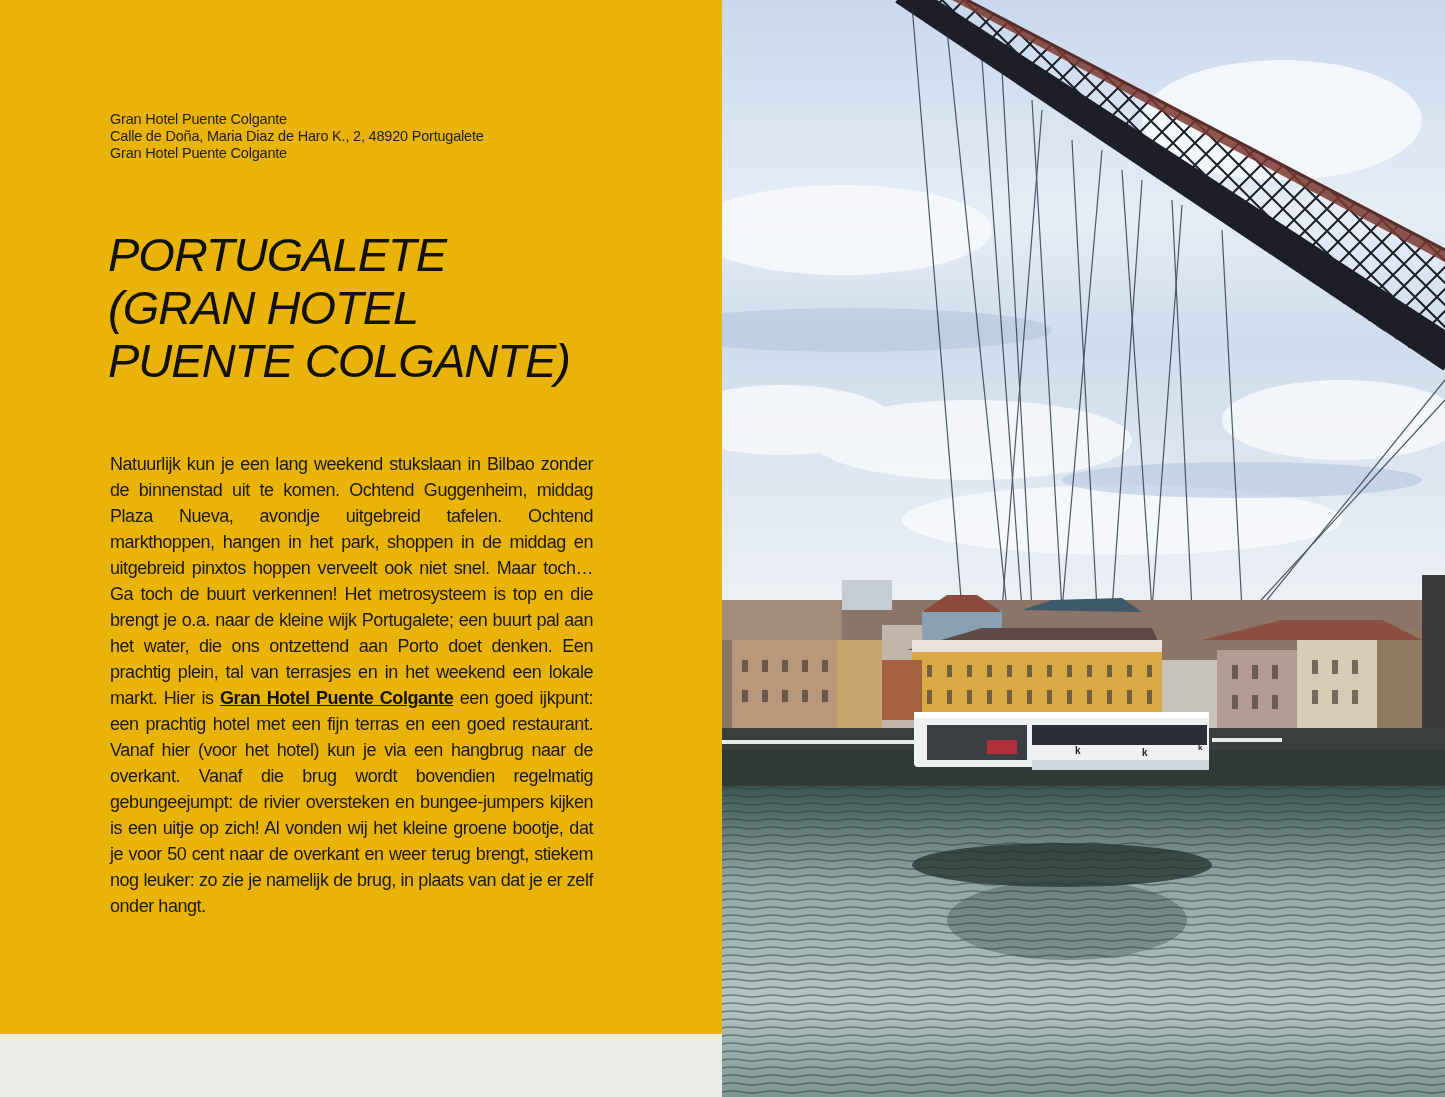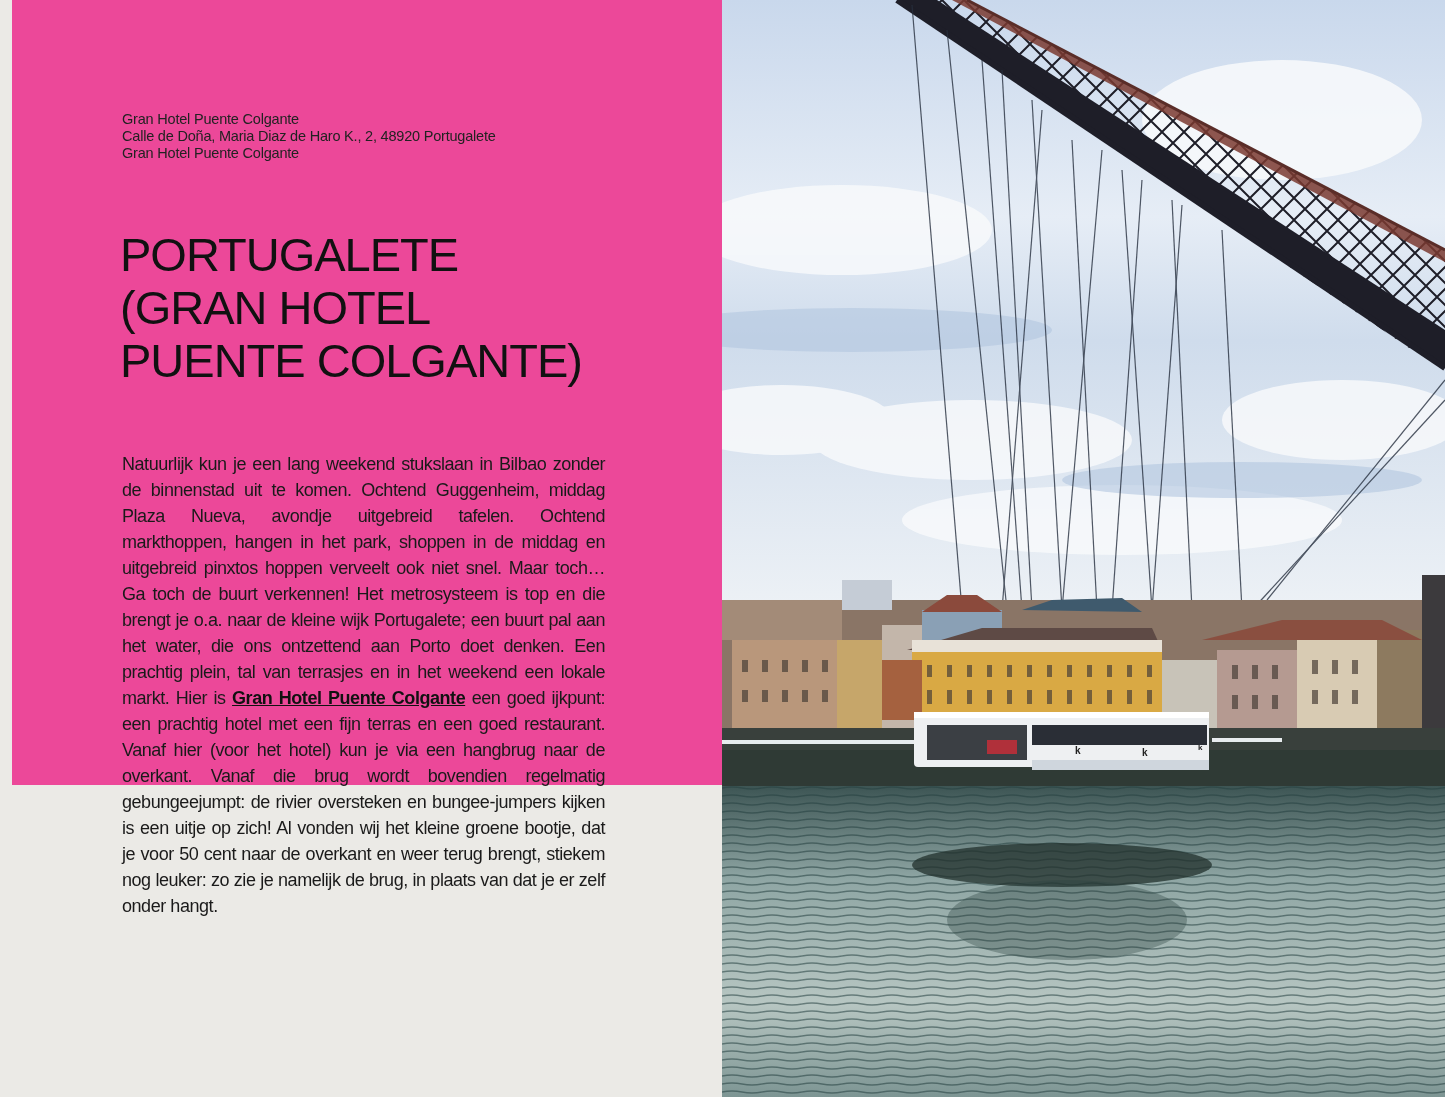--- a/index.html
+++ b/index.html
@@ -4,35 +4,35 @@
 <style>
   html, body { margin: 0; padding: 0; }
   body {
     width: 1445px; height: 1097px; overflow: hidden;
     background: #ebeae6;
     font-family: "Liberation Sans", "DejaVu Sans", sans-serif;
     color: #111;
     position: relative;
   }
   .left-panel {
-    position: absolute; left: 12px; top: 0; width: 722px; height: 785px;
-    background: #ec4899;
+    position: absolute; left: 0; top: 0; width: 722px; height: 1034px;
+    background: #eab308;
   }
   .address-block {
     position: absolute; left: 110px; top: 111px;
     font-size: 14.5px; line-height: 17px; color: #222;
     letter-spacing: -0.2px;
   }
   .address-block div { white-space: nowrap; }
   .page-title {
     position: absolute; left: 108px; top: 228px; width: 560px;
     font-size: 47px; line-height: 53px; font-weight: normal;
     margin: 0; color: #111; letter-spacing: -1px;
   }
-  .page-title span { display: block; white-space: nowrap; }
+  .page-title span { display: block; white-space: nowrap; font-style: italic; }
   .body-text {
     position: absolute; left: 110px; top: 451px; width: 483px;
     font-size: 18px; line-height: 26px; color: #1a1a1a;
     text-align: justify; letter-spacing: -0.45px; margin: 0;
   }
   .body-text a {
     color: #111; font-weight: bold; text-decoration: underline;
   }
   .photo {
     position: absolute; left: 722px; top: 0; width: 723px; height: 1097px;

